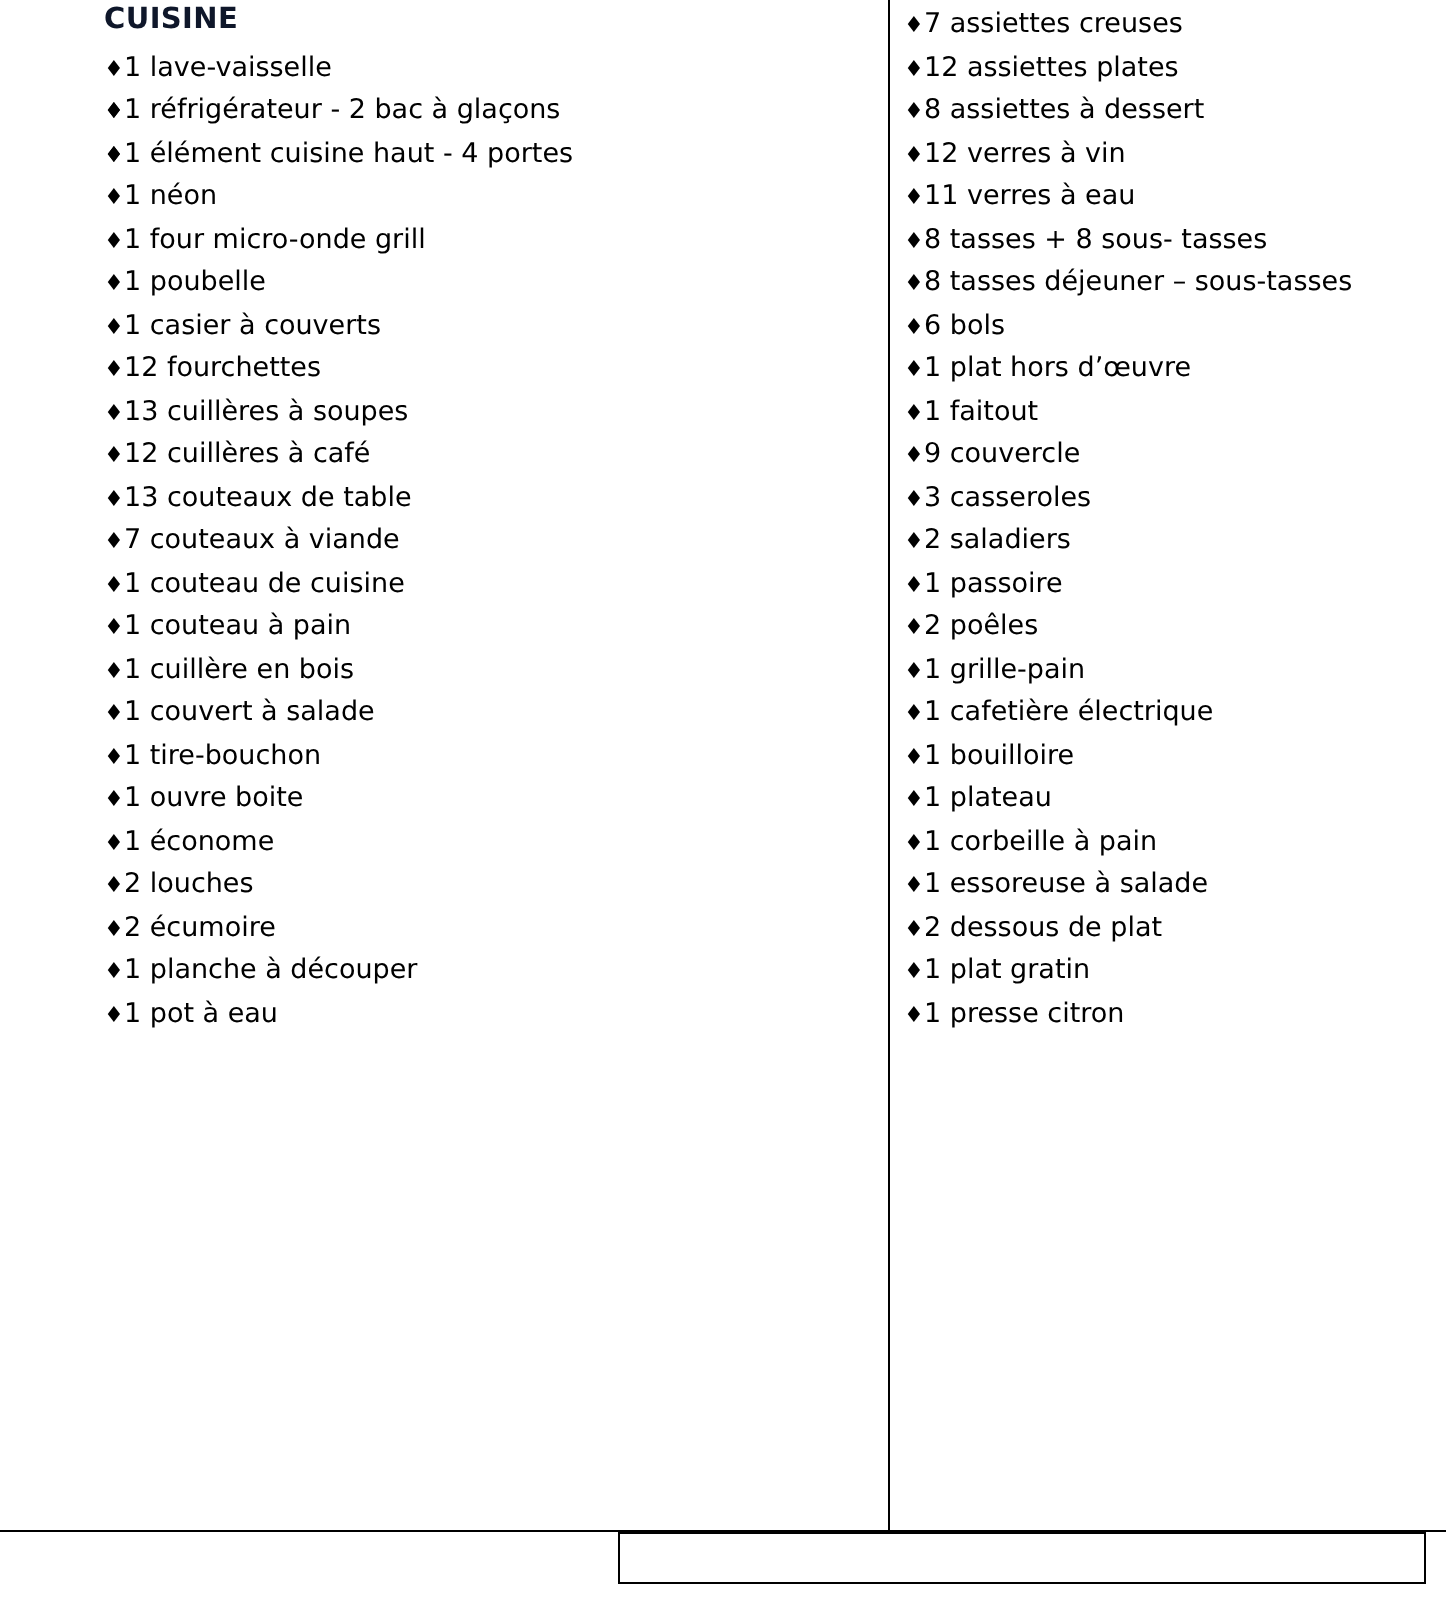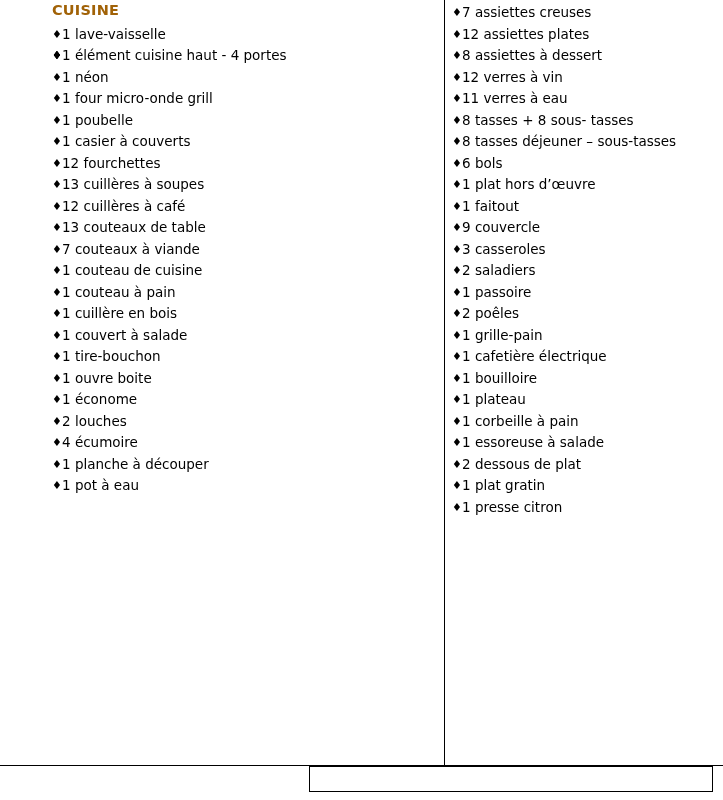--- a/index.html
+++ b/index.html
@@ -57,21 +57,21 @@
     left: 52px;
     width: 380px;
   }
   .column.right {
     left: 452px;
     width: 260px;
   }
   .section-title {
     font-size: 14.5px;
     font-weight: bold;
-    color: #a16207;
+    color: #0f172a;
     letter-spacing: 0.2px;
     margin: 0 0 2px 0;
     line-height: 21.5px;
   }
   ul.items {
     list-style: none;
     margin: 0;
     padding: 0;
   }
   ul.items li {
@@ -99,41 +99,41 @@
 
   <div class="col-divider"></div>
   <div class="bottom-rule"></div>
   <div class="bottom-box"></div>
 
   <div class="column left">
     <div class="section-title">CUISINE</div>
     <ul class="items" id="left-list">
         <li><span class="bullet">♦</span><span>1 lave-vaisselle</span></li>
         <li><span class="bullet">♦</span></li>
-        <li><span class="bullet">♦</span></li>
+        <li><span class="bullet">♦</span><span>1 réfrigérateur  -  2 bac à glaçons</span></li>
         <li><span class="bullet">♦</span></li>
         <li><span class="bullet">♦</span><span>1 élément cuisine haut  -  4 portes</span></li>
         <li><span class="bullet">♦</span><span>1 néon</span></li>
         <li><span class="bullet">♦</span><span>1 four micro-onde grill</span></li>
         <li><span class="bullet">♦</span><span>1 poubelle</span></li>
         <li><span class="bullet">♦</span><span>1 casier à couverts</span></li>
         <li><span class="bullet">♦</span><span>12 fourchettes</span></li>
         <li><span class="bullet">♦</span><span>13 cuillères à soupes</span></li>
         <li><span class="bullet">♦</span><span>12 cuillères à café</span></li>
         <li><span class="bullet">♦</span><span>13 couteaux de table</span></li>
         <li><span class="bullet">♦</span><span>7 couteaux à viande</span></li>
         <li><span class="bullet">♦</span><span>1 couteau de cuisine</span></li>
         <li><span class="bullet">♦</span><span>1 couteau à pain</span></li>
         <li><span class="bullet">♦</span><span>1 cuillère en bois</span></li>
         <li><span class="bullet">♦</span><span>1 couvert à salade</span></li>
         <li><span class="bullet">♦</span><span>1 tire-bouchon</span></li>
         <li><span class="bullet">♦</span><span>1 ouvre boite</span></li>
         <li><span class="bullet">♦</span><span>1 économe</span></li>
         <li><span class="bullet">♦</span><span>2 louches</span></li>
-        <li><span class="bullet">♦</span><span>4 écumoire</span></li>
+        <li><span class="bullet">♦</span><span>2 écumoire</span></li>
         <li><span class="bullet">♦</span><span>1 planche à découper</span></li>
         <li><span class="bullet">♦</span><span>1 pot à eau</span></li>
       </ul>
   </div>
 
   <div class="column right">
     <div class="right-offset"></div>
     <ul class="items" id="right-list">
         <li><span class="bullet">♦</span><span>7 assiettes creuses</span></li>
         <li><span class="bullet">♦</span><span>12 assiettes plates</span></li>

